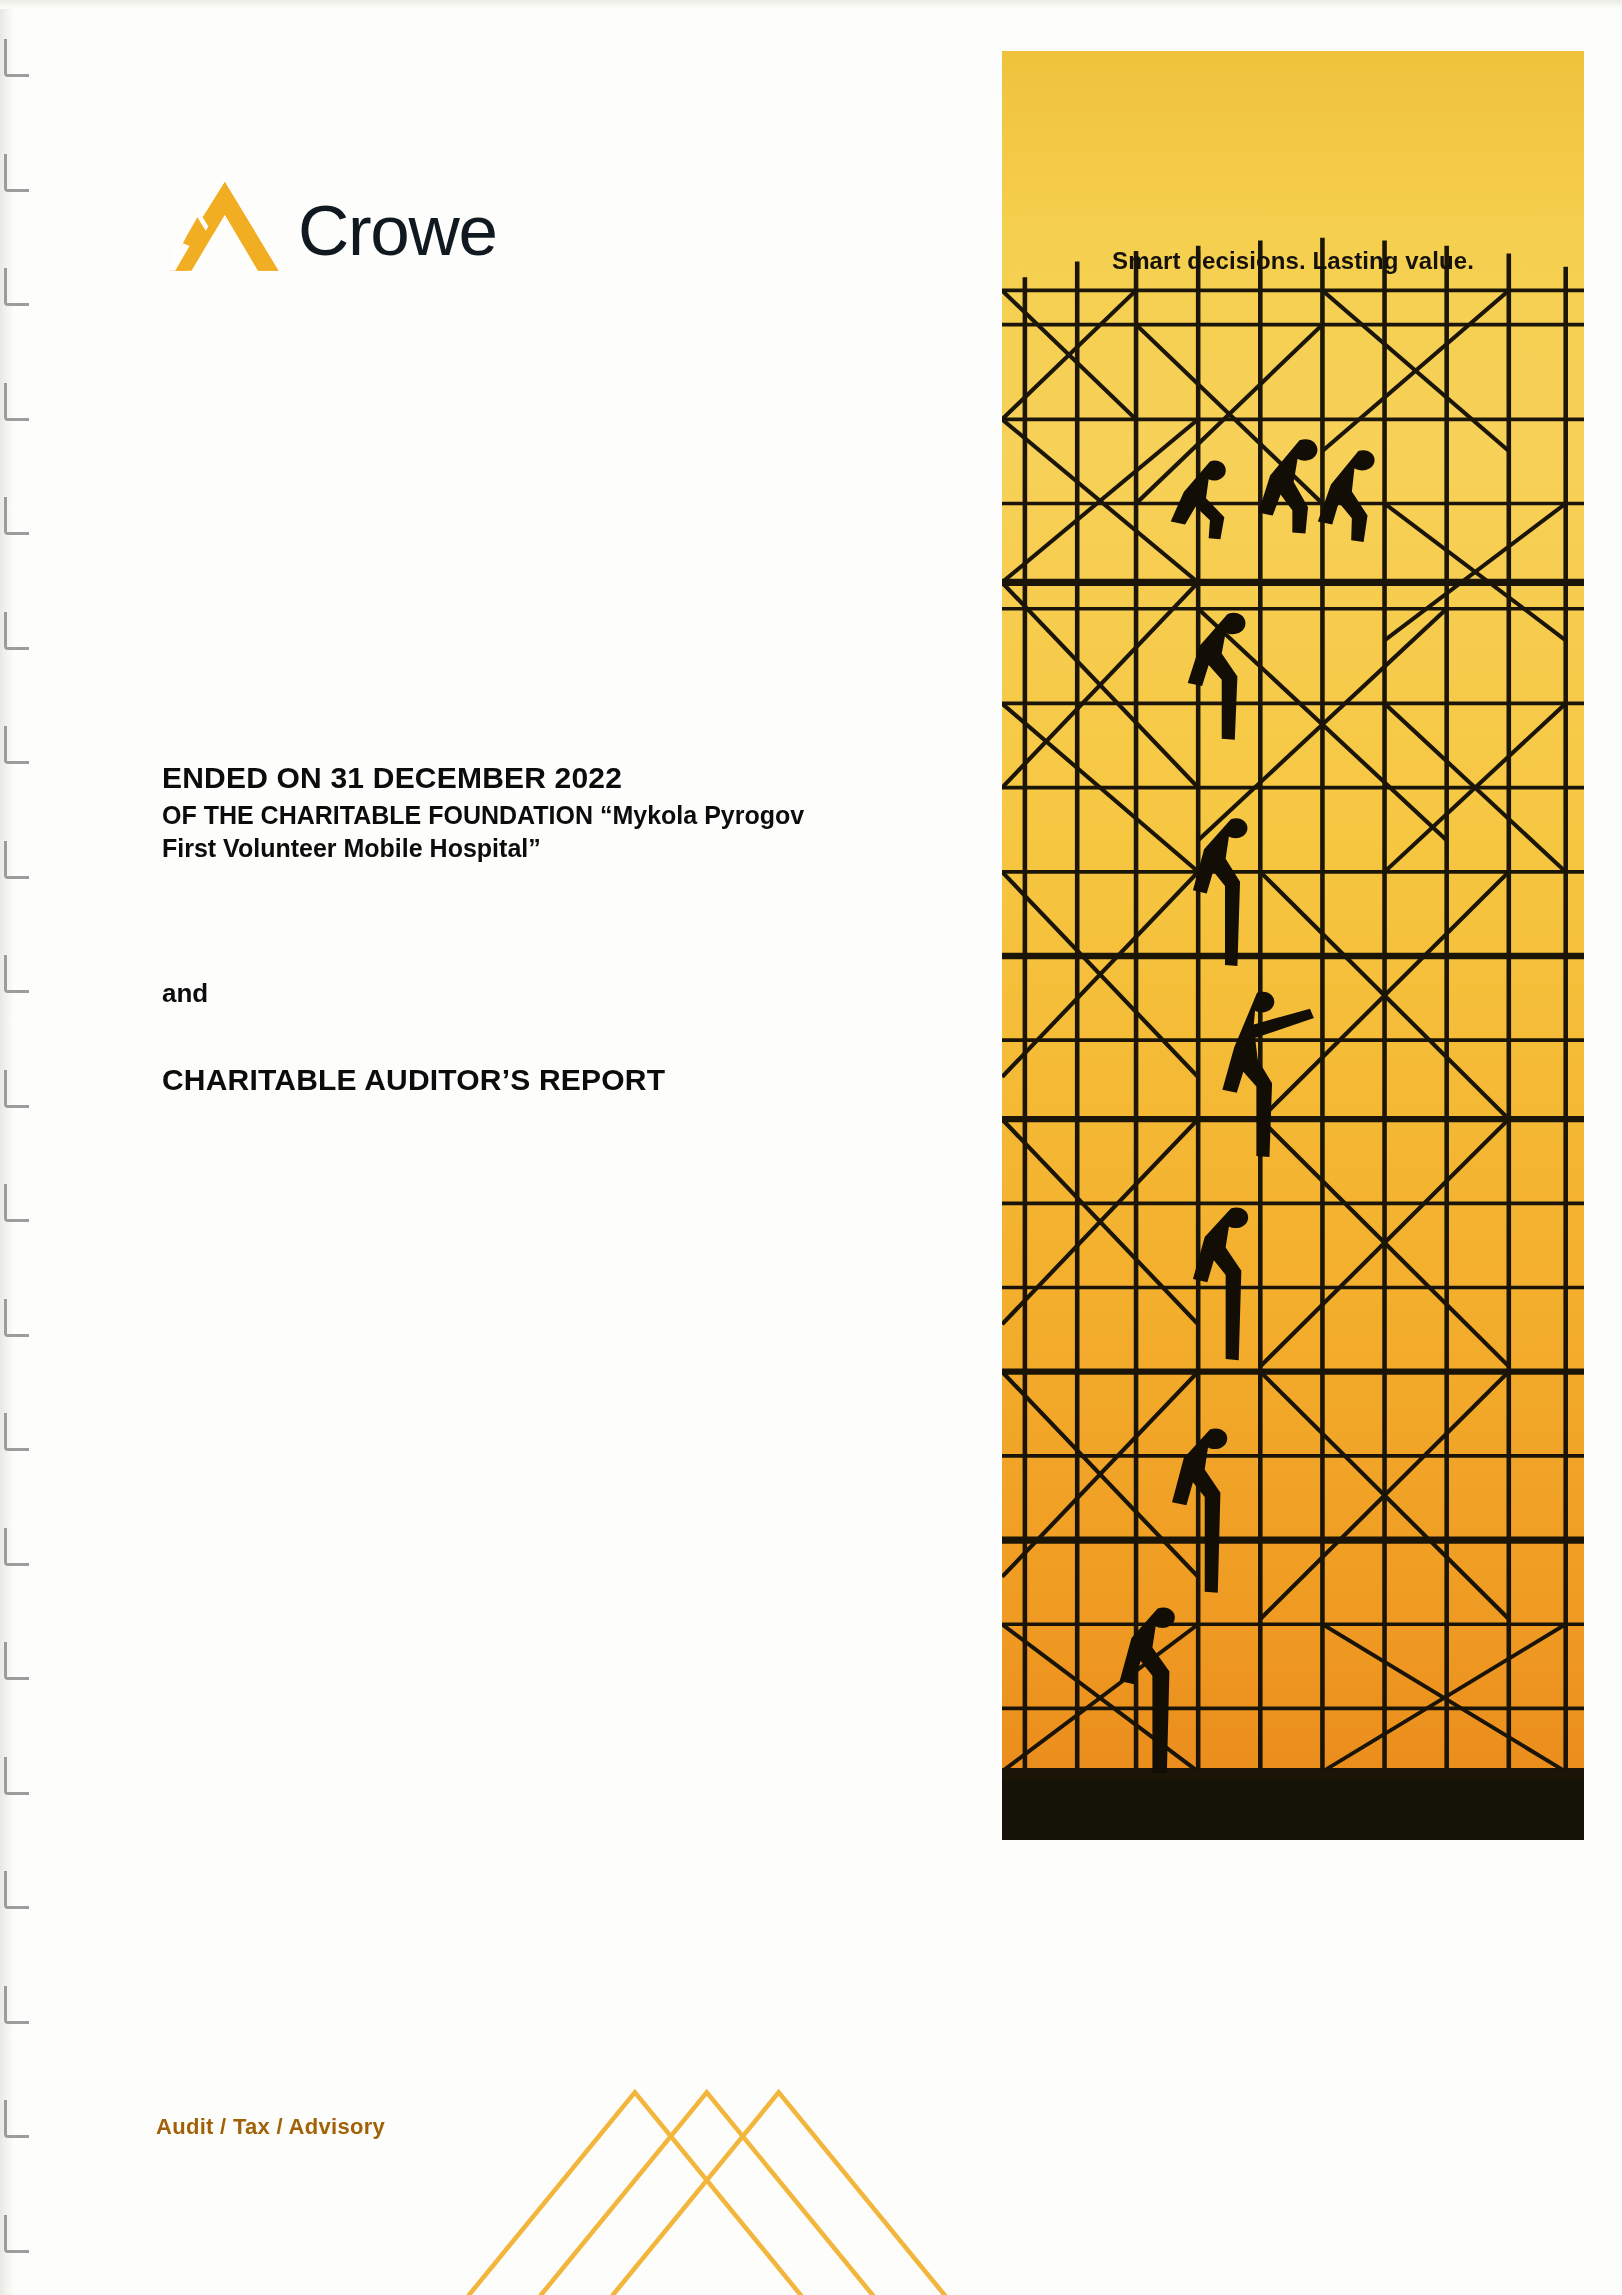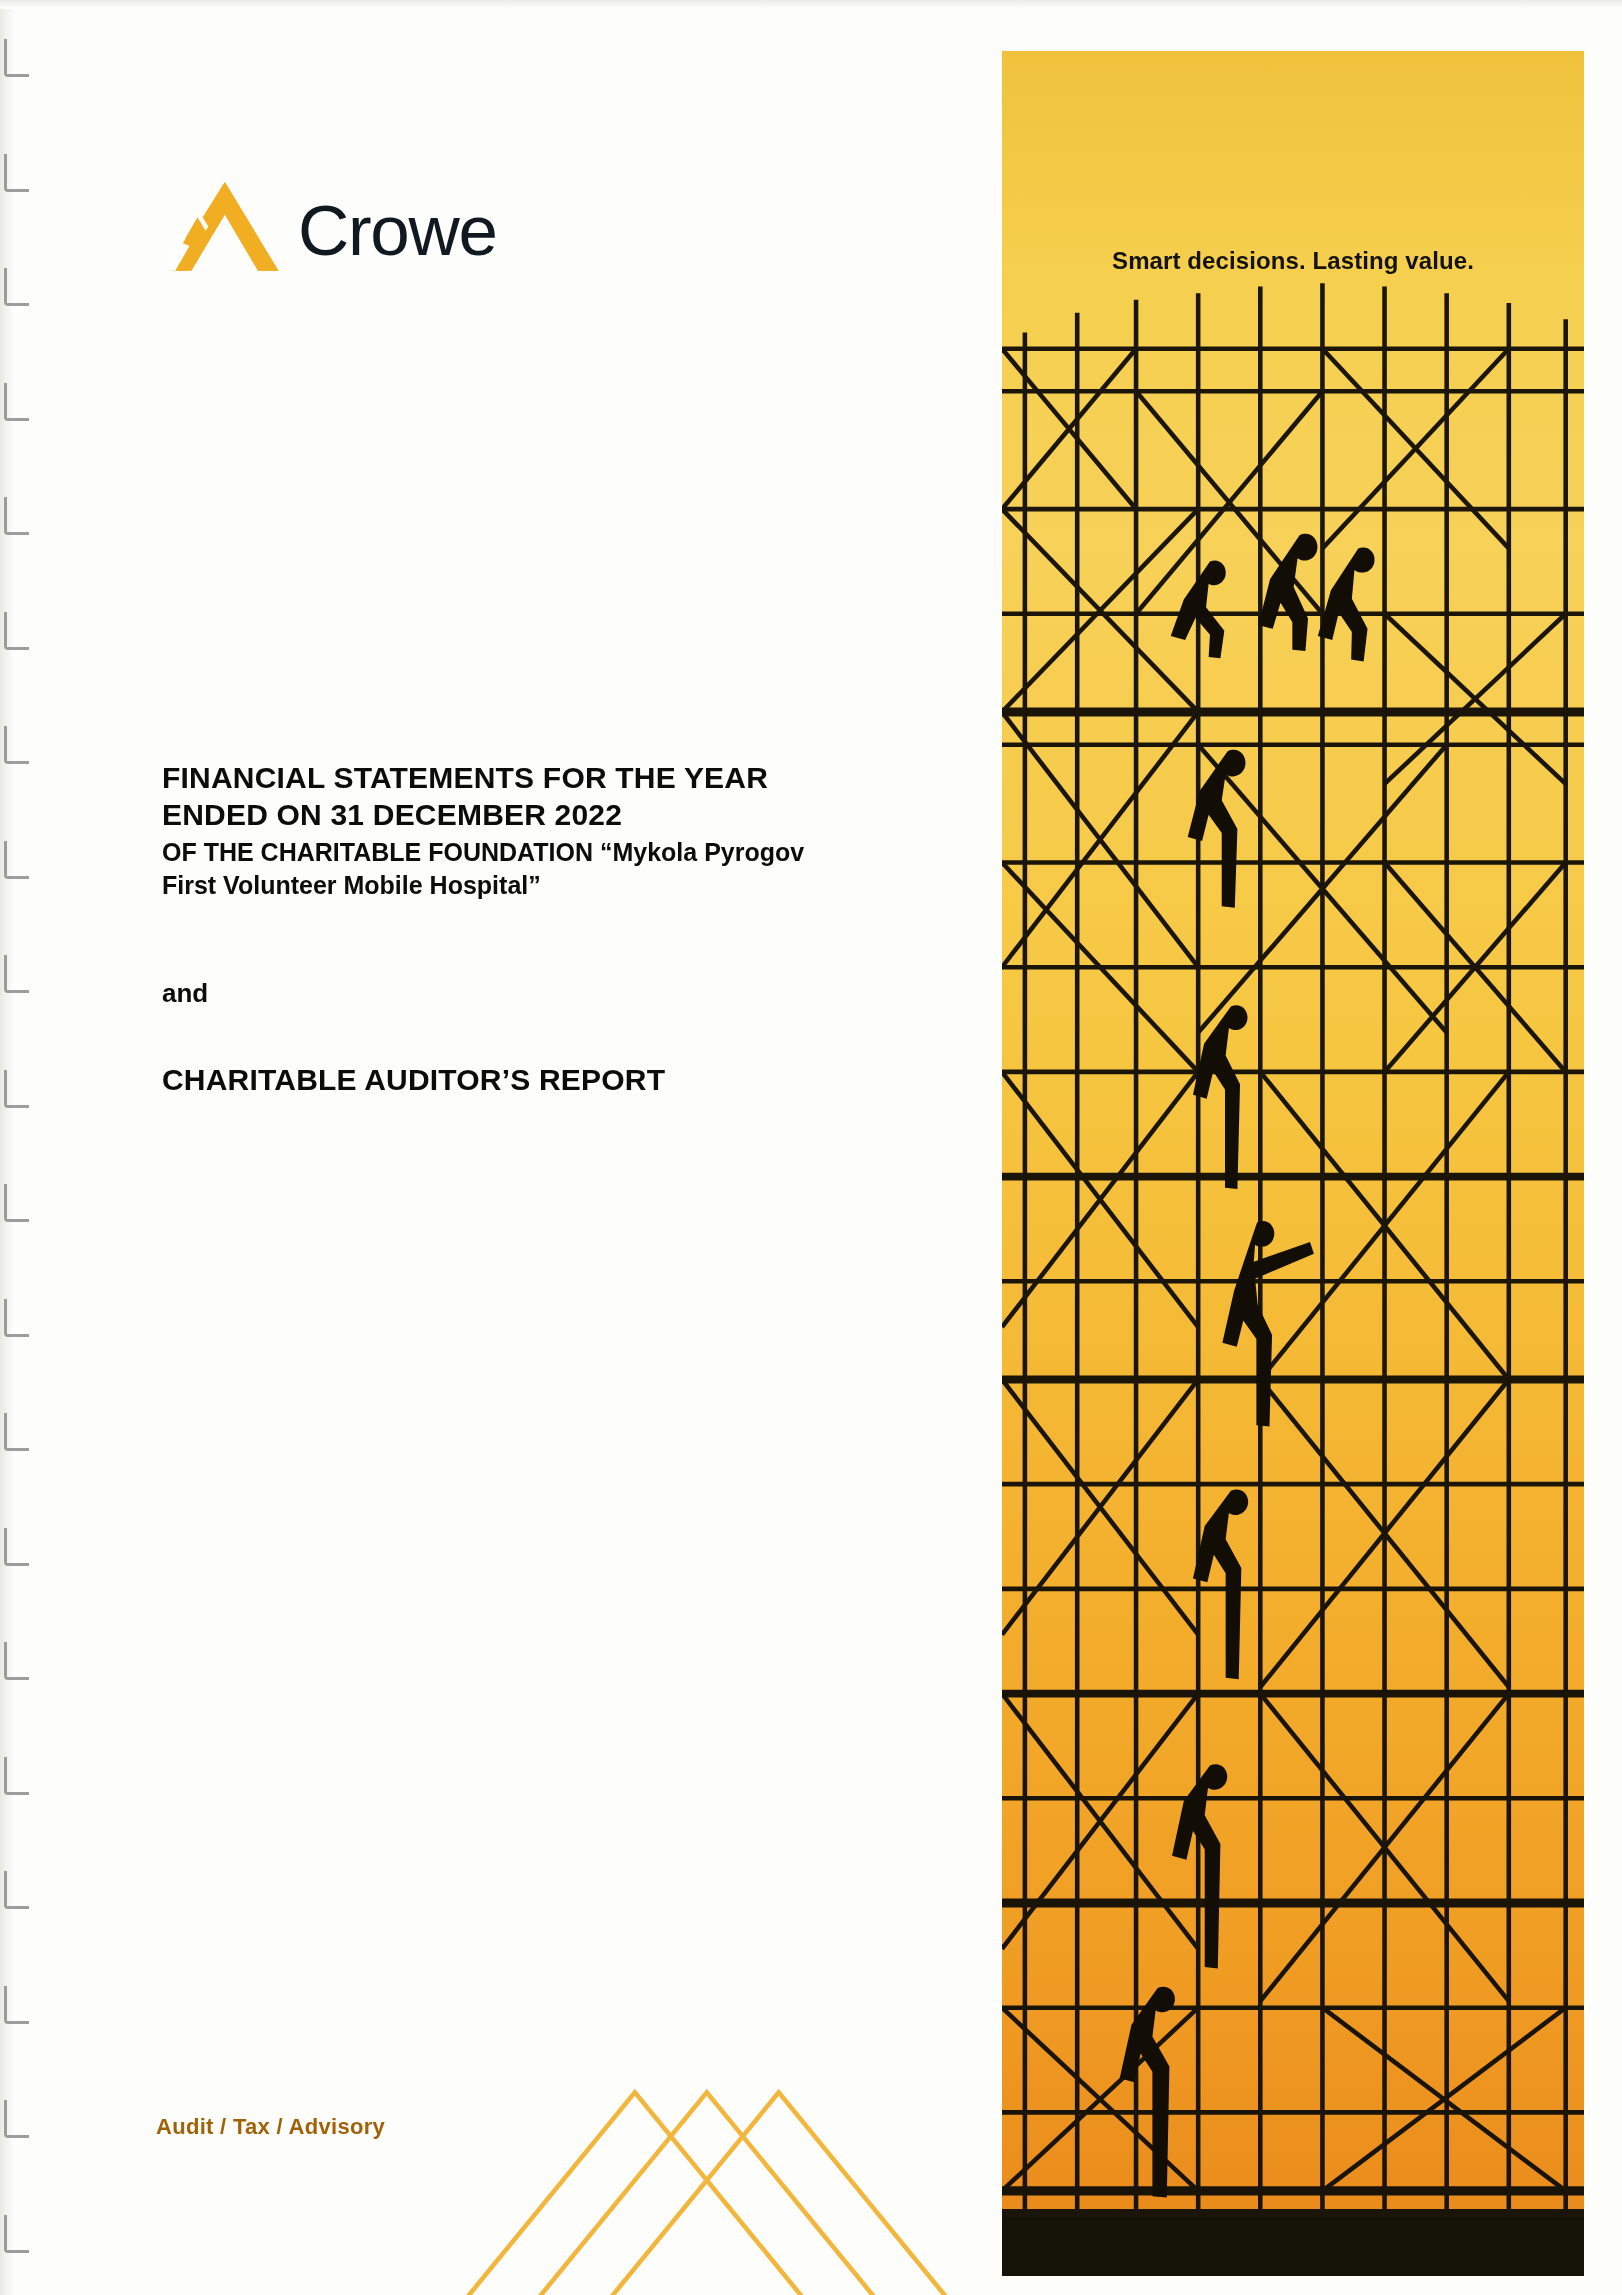--- a/index.html
+++ b/index.html
@@ -151,21 +151,21 @@
     overflow: hidden;
     pointer-events: none;
   }
 
   
   .panel {
     position: absolute;
     left: 1002px;
     top: 51px;
     width: 582px;
-    height: 2225px;
+    height: 1789px;
     background: linear-gradient(to bottom, #f0c23c 0%, #f5cf4e 10%, #f7d158 22%, #f6c640 45%, #f3ae2c 70%, #ef9a22 88%, #e8871a 100%);
     overflow: hidden;
   }
   .panel-tagline {
     position: absolute;
     top: 196px;
     left: 0;
     width: 100%;
     text-align: center;
     font-size: 24px;
@@ -233,21 +233,20 @@
       <path d="M52 98 L40 118 L4 118 L22 88 Z" fill="#ffffff"></path>
       <path d="M88 6 L170 142 L139 142 L88 56 L70 86 L54 60 Z" fill="#f2ae22"></path>
       <path d="M46 60 L30 88 L2 142 L30 142 L62 86 Z" fill="#f2ae22"></path>
       <path d="M34 104 L12 142 L0 142 L24 100 Z" fill="#ffffff"></path>
     </svg>
     <div class="logo-text">Crowe</div>
   </div>
 
   <div class="title-block">
     <div class="title-main">
-      <div>FINANCIAL STATEMENTS FOR THE YEAR</div>
       <div>ENDED ON 31 DECEMBER 2022</div>
     </div>
     <div class="title-sub">
       <div>OF THE CHARITABLE FOUNDATION “Mykola Pyrogov</div>
       <div>First Volunteer Mobile Hospital”</div>
     </div>
   </div>
 
   <div class="title-and">and</div>
   <div class="title-report">CHARITABLE AUDITOR’S REPORT</div>

